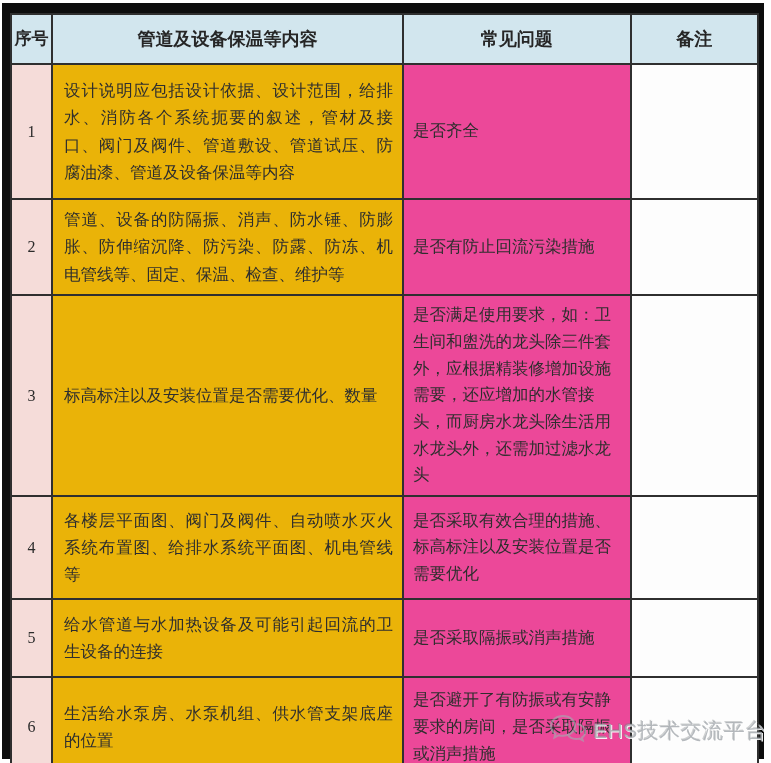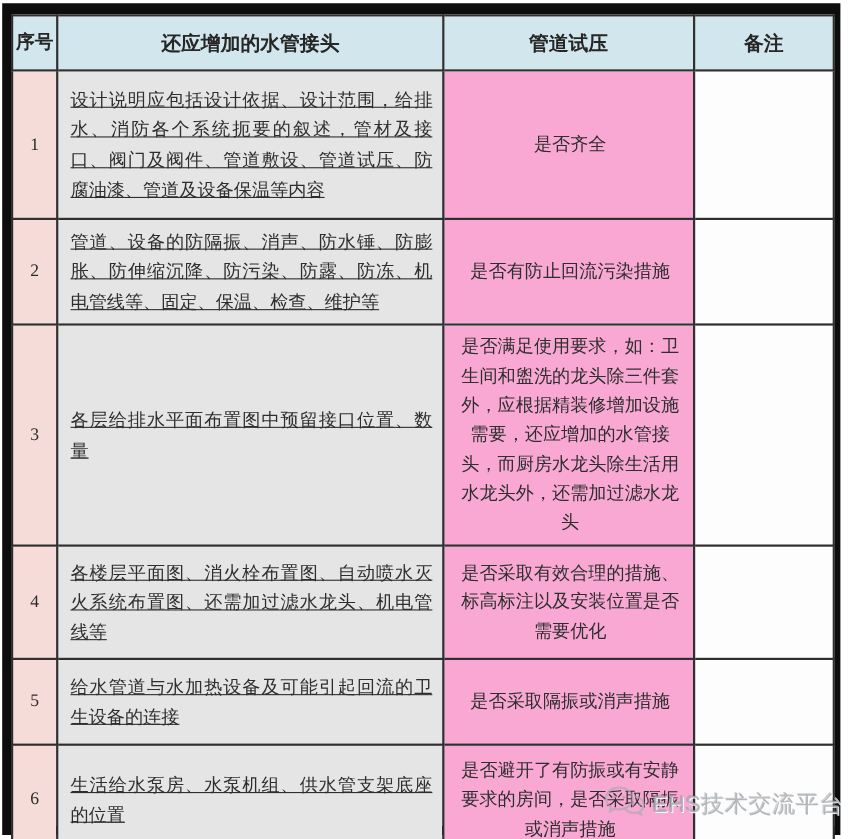--- a/index.html
+++ b/index.html
@@ -61,34 +61,33 @@
   }
   th.th-no { font-size: 17px; word-break: break-all; line-height: 1.5; }
 
   td.cell-no {
     background: #f5dcd9;
     text-align: center;
     font-size: 16px;
     color: #2b2b2b;
   }
   td.cell-text {
-    background: #e5e5e5;
+    background: #eab308;
     font-size: 16.5px;
     line-height: 1.66;
     padding: 6px 9px 6px 11px;
     text-align: justify;
     color: #2e2e2e;
-    text-decoration: underline;
   }
   td.cell-problem {
-    background: #f9a8d4;
+    background: #ec4899;
     font-size: 16.5px;
     line-height: 1.62;
     padding: 6px 6px 6px 9px;
-    text-align: center;
+    text-align: left;
     color: #2e2e2e;
   }
   td.cell-remark { background: #fdfdfd; }
 
   
   .watermark {
     position: absolute;
     left: 548px; top: 710px;
     width: 218px; height: 42px;
     display: flex;
@@ -114,49 +113,49 @@
     <colgroup>
       <col class="c-no">
         <col class="c-content">
         <col class="c-problem">
         <col class="c-remark">
     </colgroup>
 
     <tbody>
         <tr class="h-head">
       <th class="th-no">序号</th>
-      <th>还应增加的水管接头</th>
-      <th>管道试压</th>
+      <th>管道及设备保温等内容</th>
+      <th>常见问题</th>
       <th>备注</th>
     </tr>
 
     <tr class="h-r1">
       <td class="cell-no">1</td>
       <td class="cell-text">设计说明应包括设计依据、设计范围，给排水、消防各个系统扼要的叙述，管材及接口、阀门及阀件、管道敷设、管道试压、防腐油漆、管道及设备保温等内容</td>
       <td class="cell-problem">是否齐全</td>
       <td class="cell-remark"></td>
     </tr>
 
     <tr class="h-r2">
       <td class="cell-no">2</td>
       <td class="cell-text">管道、设备的防隔振、消声、防水锤、防膨胀、防伸缩沉降、防污染、防露、防冻、机电管线等、固定、保温、检查、维护等</td>
       <td class="cell-problem">是否有防止回流污染措施</td>
       <td class="cell-remark"></td>
     </tr>
 
     <tr class="h-r3">
       <td class="cell-no">3</td>
-      <td class="cell-text">各层给排水平面布置图中预留接口位置、数量</td>
+      <td class="cell-text">标高标注以及安装位置是否需要优化、数量</td>
       <td class="cell-problem">是否满足使用要求，如：卫生间和盥洗的龙头除三件套外，应根据精装修增加设施需要，还应增加的水管接头，而厨房水龙头除生活用水龙头外，还需加过滤水龙头</td>
       <td class="cell-remark"></td>
     </tr>
 
     <tr class="h-r4">
       <td class="cell-no">4</td>
-      <td class="cell-text">各楼层平面图、消火栓布置图、自动喷水灭火系统布置图、还需加过滤水龙头、机电管线等</td>
+      <td class="cell-text">各楼层平面图、阀门及阀件、自动喷水灭火系统布置图、给排水系统平面图、机电管线等</td>
       <td class="cell-problem">是否采取有效合理的措施、标高标注以及安装位置是否需要优化</td>
       <td class="cell-remark"></td>
     </tr>
 
     <tr class="h-r5">
       <td class="cell-no">5</td>
       <td class="cell-text">给水管道与水加热设备及可能引起回流的卫生设备的连接</td>
       <td class="cell-problem">是否采取隔振或消声措施</td>
       <td class="cell-remark"></td>
     </tr>

